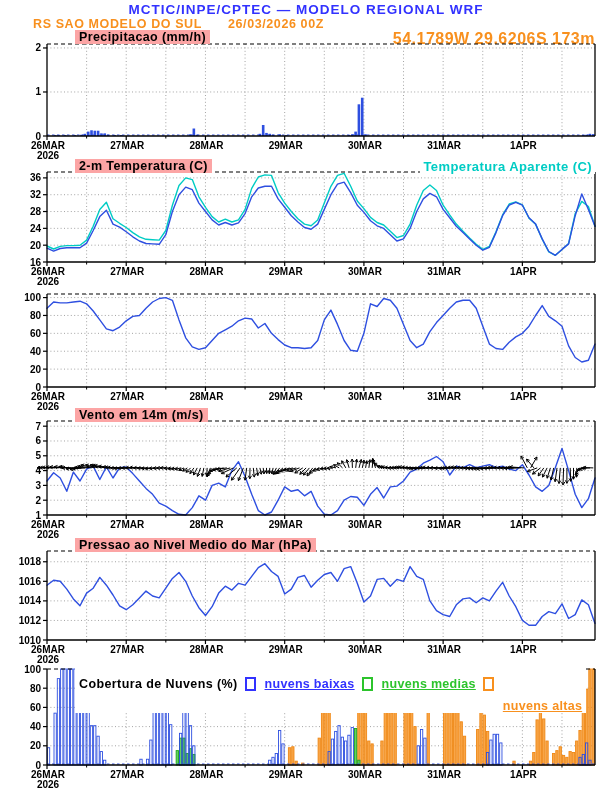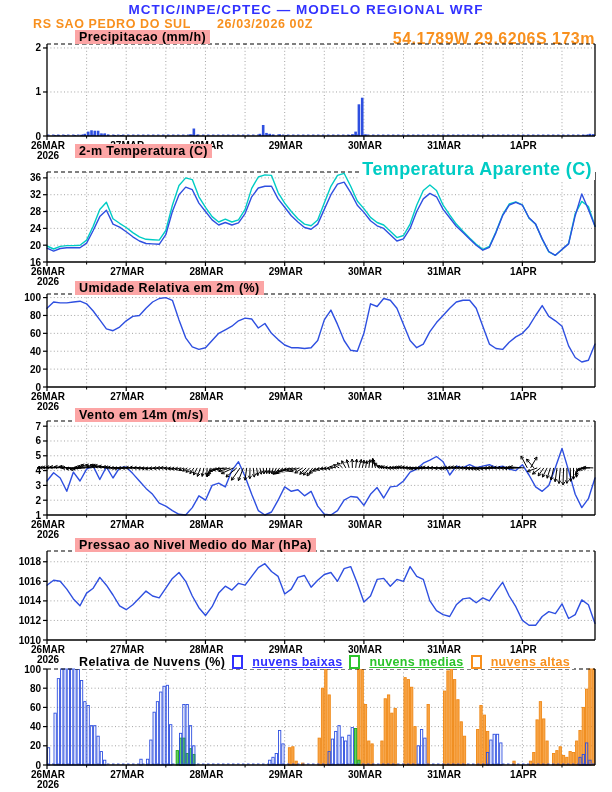--- a/index.html
+++ b/index.html
@@ -7,54 +7,53 @@
         font-family:"Liberation Sans",sans-serif;}
   .hdr-title{position:absolute;top:2px;left:0;width:612px;text-align:center;
     color:var(--title-blue);font-size:13.5px;font-weight:bold;letter-spacing:1px;}
   .hdr-station{position:absolute;top:17px;left:33px;color:var(--orange);
     font-size:12.5px;font-weight:bold;letter-spacing:.6px;}
   .hdr-station .run{margin-left:26px;}
   .hdr-loc{position:absolute;top:30px;right:17px;color:var(--orange);
     font-size:16px;font-weight:bold;letter-spacing:.5px;}
   .ptitle{position:absolute;left:75px;background:#fca5a5;padding:0 4px;color:#000;
     font-size:12.5px;font-weight:bold;letter-spacing:.4px;z-index:3;}
-  .pt1{top:30px;} .pt2{top:144px;} .pt3{top:281px;} .pt4{top:408px;} .pt5{top:538px;}
+  .pt1{top:30px;} .pt2{top:159px;} .pt3{top:281px;} .pt4{top:408px;} .pt5{top:538px;}
   .tlegend{position:absolute;top:159px;right:17px;background:#fff;padding:0 3px;
-    color:var(--cyan);font-size:18px;font-weight:bold;letter-spacing:.4px;z-index:3;}
+    color:var(--cyan);font-size:13px;font-weight:bold;letter-spacing:.4px;z-index:3;}
   .p6row{position:absolute;top:655px;left:75px;display:flex;align-items:center;
     gap:7px;background:#fff;padding:0 4px;z-index:3;font-size:12.5px;font-weight:bold;}
   .p6row .ptitle-inline{color:#000;letter-spacing:.4px;white-space:nowrap;}
   .leg{display:flex;align-items:center;gap:9px;white-space:nowrap;}
   .legbox{display:inline-block;width:7px;height:10px;background:#fff;border:2px solid;}
   .legbox.b{border-color:var(--title-blue);} .legbox.g{border-color:var(--green);}
   .legbox.o{border-color:var(--orange);}
   .legtext{text-decoration:underline;letter-spacing:.3px;}
   .legtext.b{color:var(--title-blue);} .legtext.g{color:var(--green);}
-  .legtext.o{color:var(--orange);}
+  .legtext.o{color:var(--orange);margin-top:44px;}
   svg text{font-family:"Liberation Sans",sans-serif;font-weight:bold;fill:#000;}
 </style>
 </head>
 <body>
 
 <div class="page">
   <div class="hdr-title">MCTIC/INPE/CPTEC — MODELO REGIONAL WRF</div>
   <div class="hdr-station">
-    <span>RS SAO PEDRO DO SUL</span><span class="run">26/03/2026 00Z</span>
+    <span>RS SAO MODELO DO SUL</span><span class="run">26/03/2026 00Z</span>
   </div>
   <div class="hdr-loc">54.1789W 29.6206S 173m</div>
 
   <div class="ptitle pt1">Precipitacao (mm/h)</div>
   <div class="ptitle pt2">2-m Temperatura (C)</div>
   <div class="tlegend">Temperatura Aparente (C)</div>
-  <div class="ptitle pt3">Umidade Relativa em 2m (%)</div>
   <div class="ptitle pt4">Vento em 14m (m/s)</div>
   <div class="ptitle pt5">Pressao ao Nivel Medio do Mar (hPa)</div>
 
   <div class="p6row">
-    <span class="ptitle-inline">Relativa de Nuvens (%)</span>
+    <span class="ptitle-inline">Cobertura de Nuvens (%)</span>
     <span class="leg">
       <span class="legbox b"></span>
       <span class="legtext b">nuvens baixas</span>
     </span>
     <span class="leg">
       <span class="legbox g"></span>
       <span class="legtext g">nuvens medias</span>
     </span>
     <span class="leg">
       <span class="legbox o"></span>

